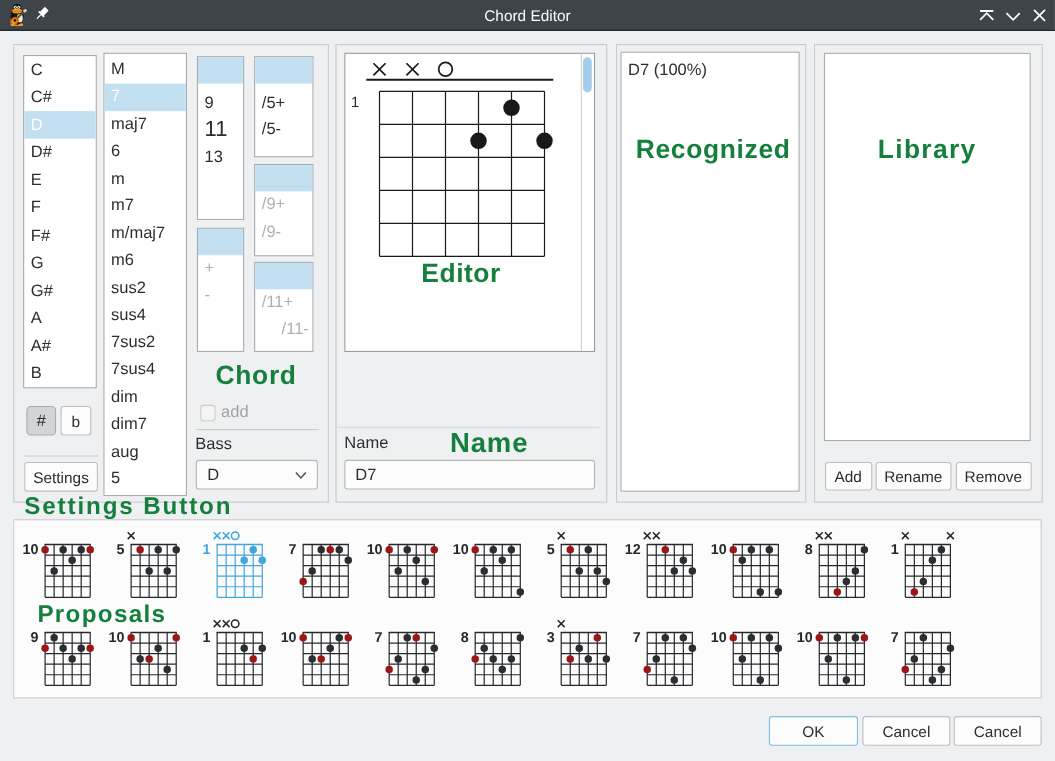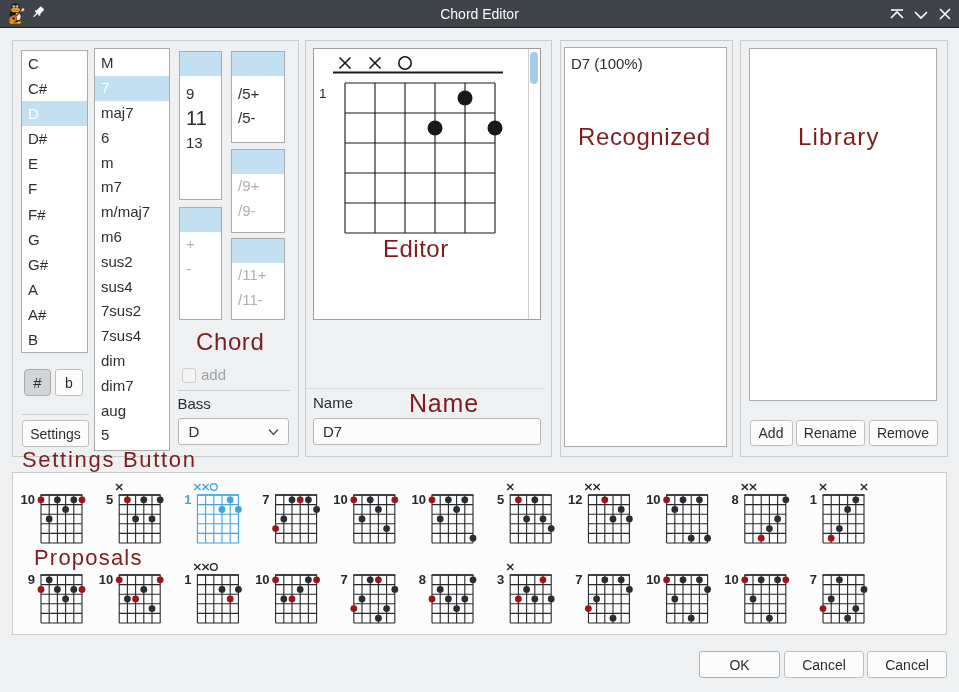--- a/index.html
+++ b/index.html
@@ -1,20 +1,20 @@
 <!DOCTYPE html>
 <html><head><meta charset="utf-8"><style>
 * { margin:0; padding:0; box-sizing:border-box; }
 body { width:959px; height:692px; background:#eff0f1; font-family:"Liberation Sans",sans-serif; position:relative; overflow:hidden; }
 div { position:absolute; }
 .panel { border:1px solid #c9cbcc; }
 .li { position:relative; height:25.1px; line-height:25.1px; padding-left:6px; font-size:15px; color:#2b2e31; white-space:nowrap; }
 .li.sel { background:#c3dff2; color:#fff; }
 .btn { position:absolute; background:#fcfcfc; border:1px solid #bdc0c2; border-radius:3px; font-size:14px; color:#2b2e31; text-align:center; display:flex; align-items:center; justify-content:center; }
-.red { position:absolute; color:#7f1d1d; font-weight:normal; line-height:1; white-space:nowrap; }
+.red { position:absolute; color:#15803d; font-weight:bold; line-height:1; white-space:nowrap; }
 </style></head><body>
 <div style="left:0;top:0;width:959px;height:28px;background:#3e444a;border-bottom:1px solid #181c1f"></div>
 <div style="left:6px;top:3px;width:19px;height:21px;"><svg width="19" height="21" viewBox="0 0 19 21">
       <ellipse cx="9.5" cy="19.3" rx="5.6" ry="1.5" fill="#e09010"></ellipse>
       <ellipse cx="9.5" cy="12" rx="5.9" ry="7.6" fill="#17130e"></ellipse>
       <ellipse cx="9.5" cy="4.2" rx="4.2" ry="3.6" fill="#17130e"></ellipse>
       <circle cx="7.9" cy="3.6" r="1.4" fill="#e8e8e8"></circle>
       <circle cx="11.1" cy="3.6" r="1.4" fill="#e8e8e8"></circle>
       <circle cx="8.1" cy="3.9" r="0.6" fill="#222"></circle>
       <circle cx="10.9" cy="3.9" r="0.6" fill="#222"></circle>
@@ -95,21 +95,21 @@
     <div style="position:relative;height:24.3px;line-height:24.3px;padding-left:6px;font-size:15px;color:#2b2e31">/5-</div>
   </div>
 <div style="left:231px;top:149px;width:54px;height:84px;position:absolute;background:#fff;border:1px solid #a9abad;overflow:hidden">
     <div style="position:relative;height:24px;background:#c3dff2"></div>
     <div style="position:relative;height:24.5px;line-height:24.5px;padding-left:6px;font-size:15px;color:#aeb0b2">/9+</div>
     <div style="position:relative;height:24.5px;line-height:24.5px;padding-left:6px;font-size:15px;color:#aeb0b2">/9-</div>
   </div>
 <div style="left:231px;top:238px;width:54px;height:82px;position:absolute;background:#fff;border:1px solid #a9abad;overflow:hidden">
     <div style="position:relative;height:24px;background:#c3dff2"></div>
     <div style="position:relative;height:24.5px;line-height:24.5px;padding-left:6px;font-size:15px;color:#aeb0b2">/11+</div>
-    <div style="position:relative;height:24.5px;line-height:24.5px;padding-left:6px;font-size:15px;color:#aeb0b2">/11-</div>
+    <div style="position:relative;height:24.5px;line-height:24.5px;padding-left:24px;font-size:15px;color:#aeb0b2">/11-</div>
   </div>
 <div style="left:24px;top:369px;width:27px;height:27px;background:#d2d4d5;border:1px solid #a8abad;border-radius:4px;font-size:15px;color:#2b2e31;display:flex;align-items:center;justify-content:center">#</div>
 <div style="left:55px;top:369px;width:28px;height:27px" class="btn">b</div>
 <div style="left:22px;top:414px;width:67px;height:1px;background:#cccdce"></div>
 <div style="left:22px;top:420px;width:67px;height:27px" class="btn">Settings</div>
 <div style="left:196px;top:330.3px;font-size:24px;letter-spacing:0.6px" class="red">Chord</div>
 <div style="left:181.5px;top:368px;width:14.5px;height:14.5px;background:#f4f4f2;border:1px solid #cbcdce;border-radius:3px"></div>
 <div style="left:201px;top:367px;font-size:15px;color:#9fa1a3;line-height:16px">add</div>
 <div style="left:178px;top:390px;width:112px;height:1px;background:#cccdce"></div>
 <div style="left:177.5px;top:394.5px;font-size:15px;color:#2b2e31">Bass</div>

